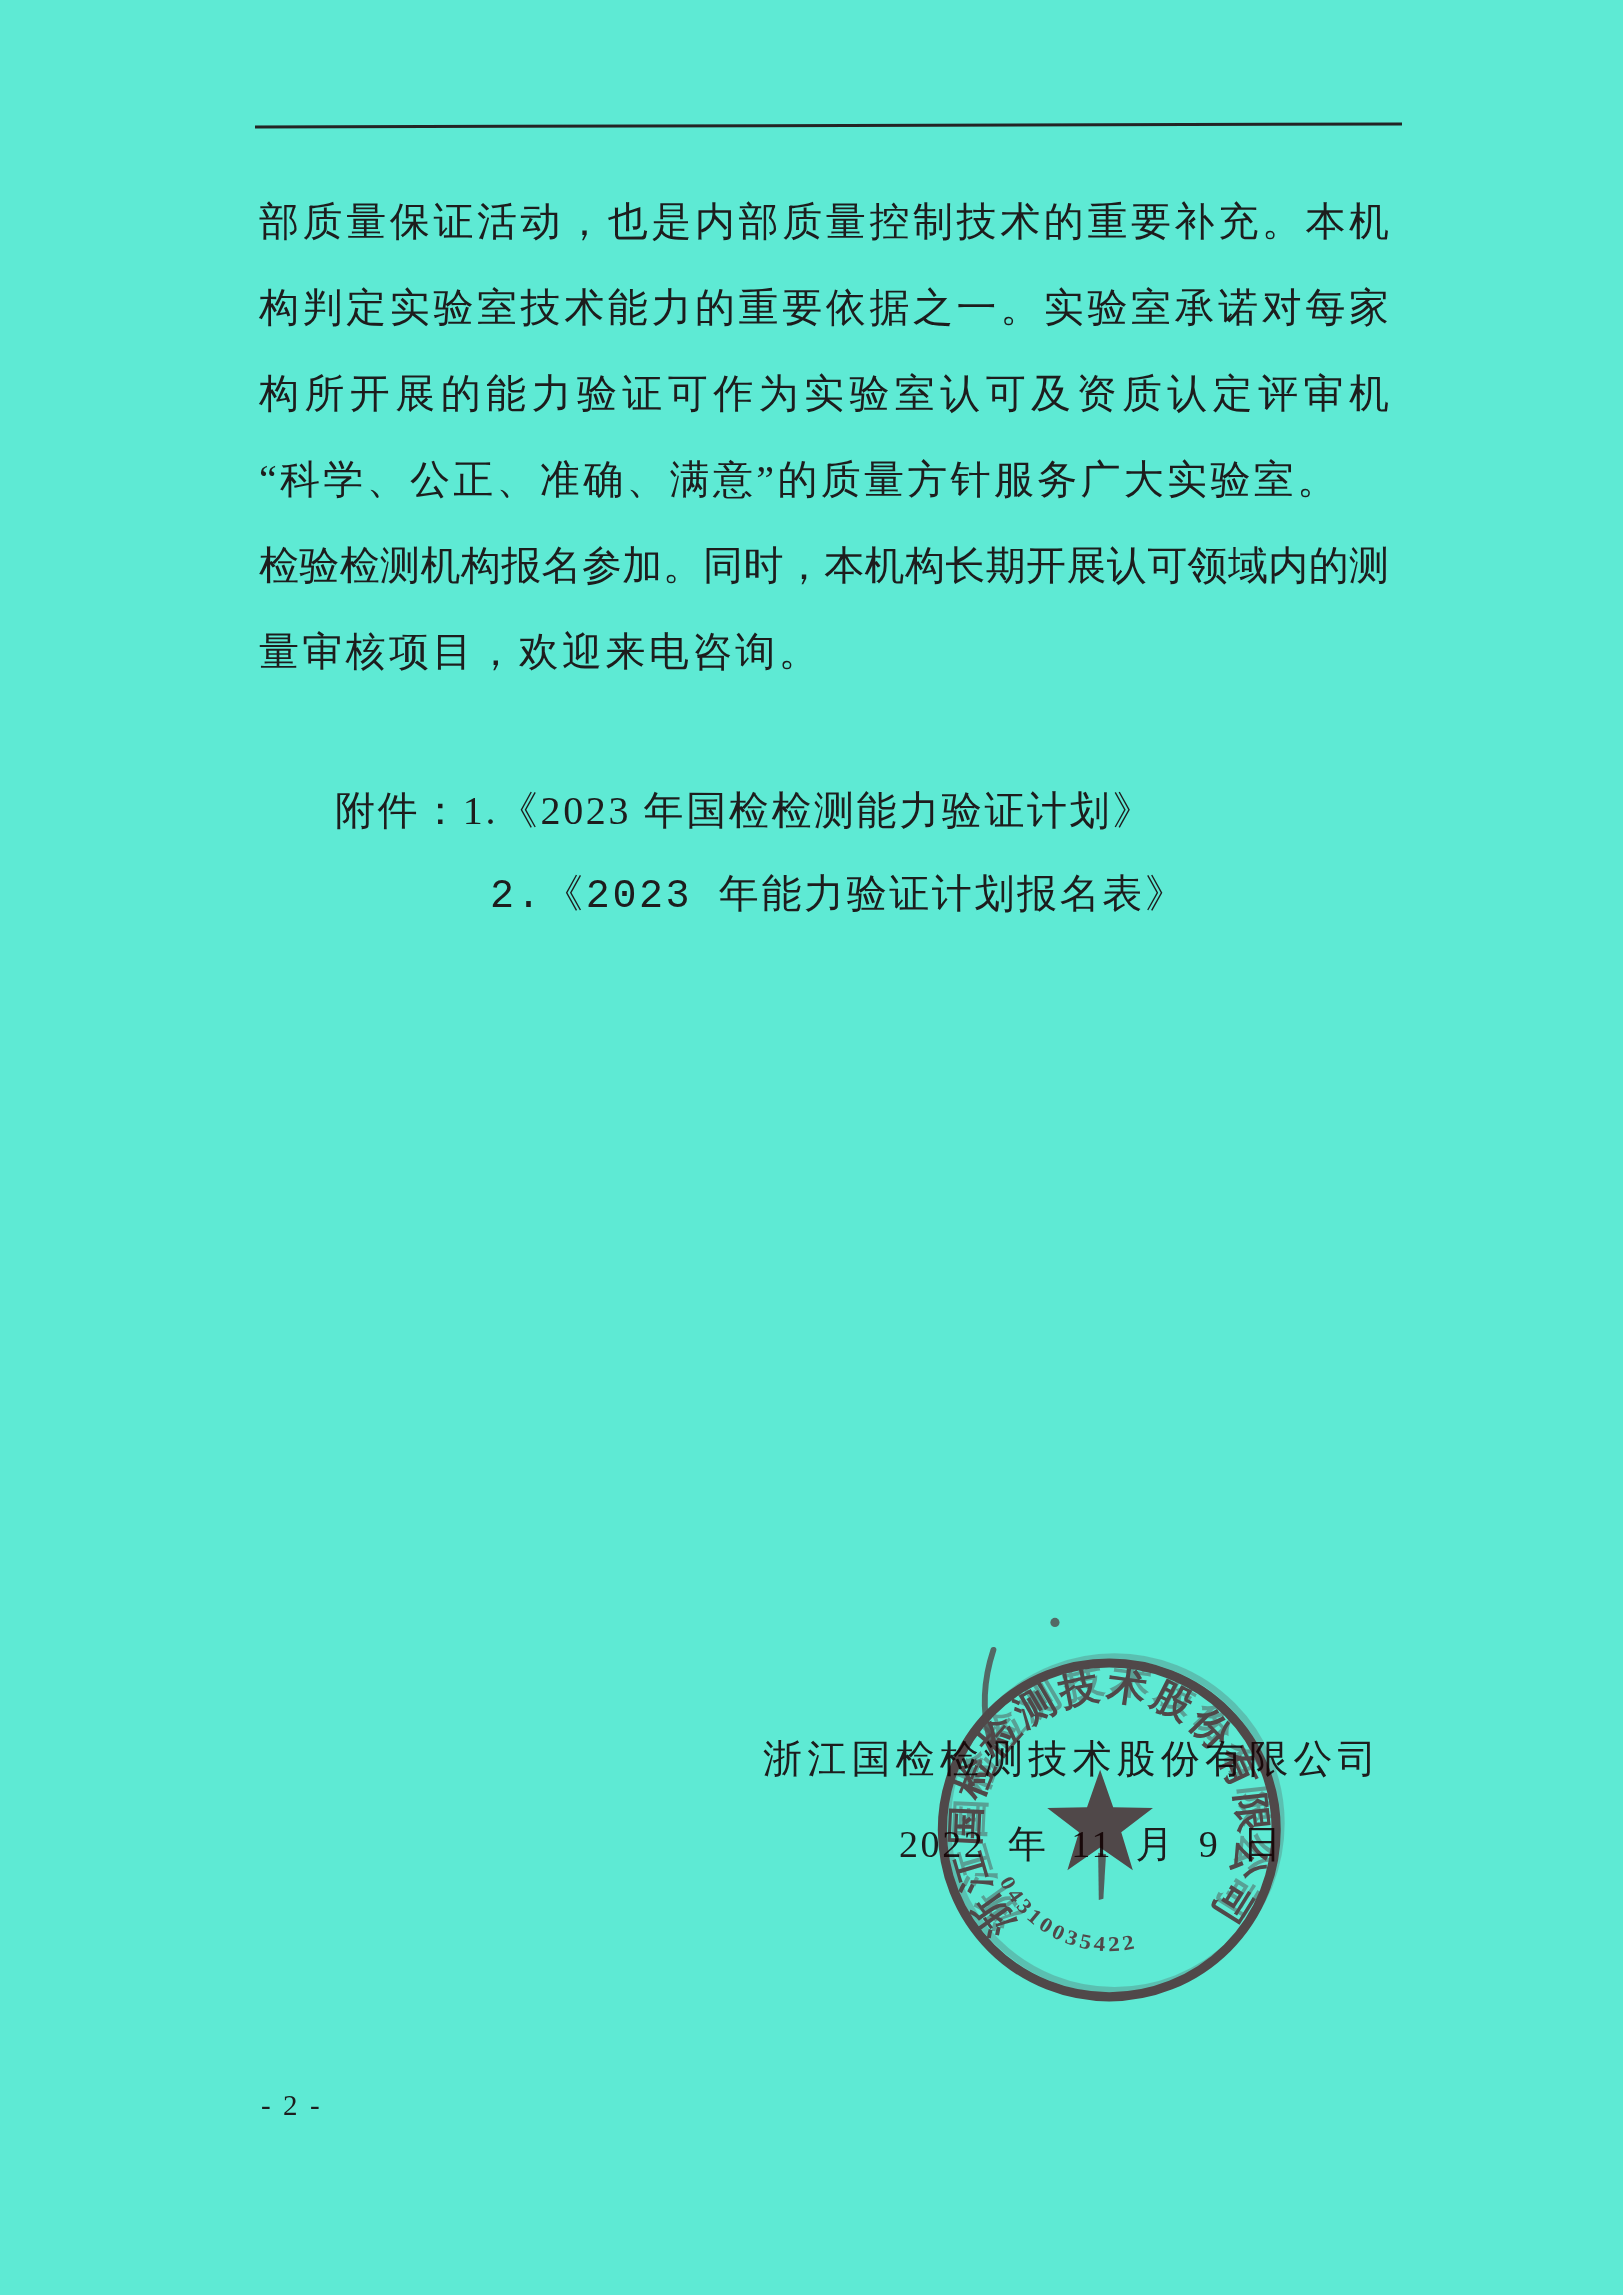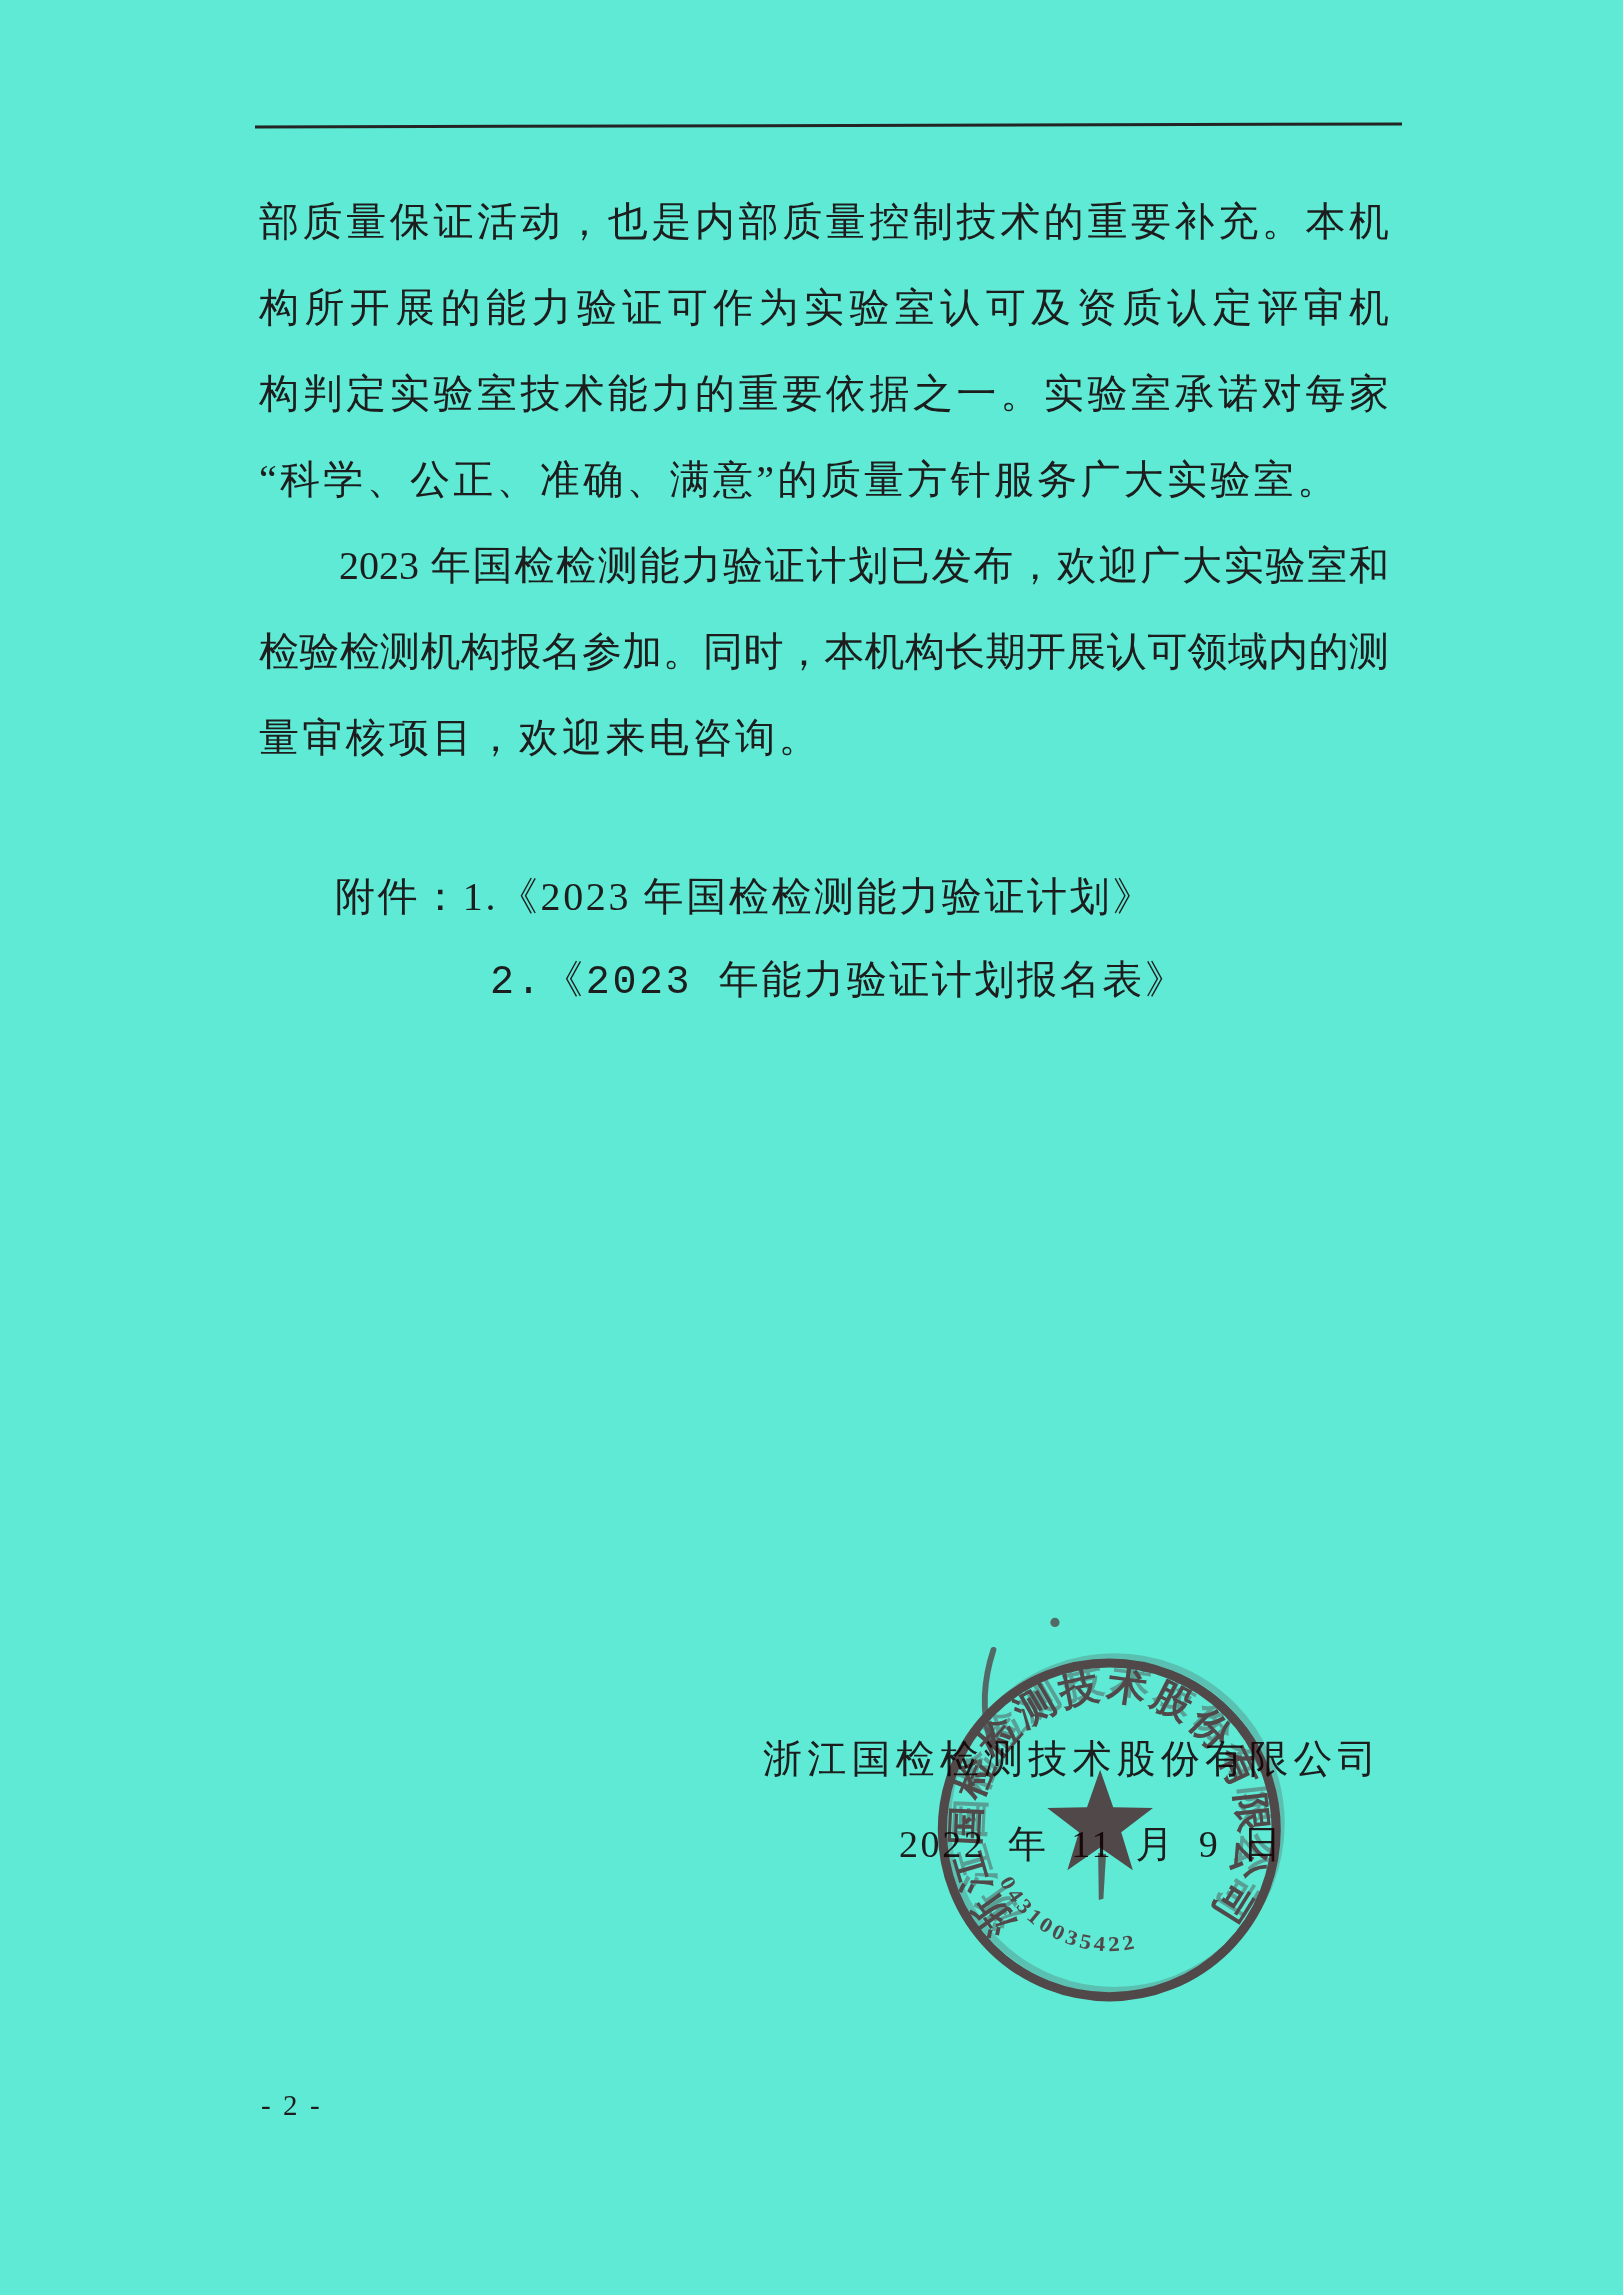--- a/index.html
+++ b/index.html
@@ -46,24 +46,23 @@
 </style>
 </head>
 <body>
 
 <div class="page">
 
   <div class="top-rule"></div>
 
   <div class="bodytext">
     <div class="line j">部质量保证活动，也是内部质量控制技术的重要补充。本机</div>
+    <div class="line j">构判定实验室技术能力的重要依据之一。实验室承诺对每家</div>
     <div class="line j">构所开展的能力验证可作为实验室认可及资质认定评审机</div>
-    <div class="line j">构判定实验室技术能力的重要依据之一。实验室承诺对每家</div>
     <div class="line plain">“科学、公正、准确、满意”的质量方针服务广大实验室。</div>
-    <div class="line j indent">2023 年国检检测能力验证计划已发布，欢迎广大实验室和</div>
     <div class="line j">检验检测机构报名参加。同时，本机构长期开展认可领域内的测</div>
     <div class="line plain">量审核项目，欢迎来电咨询。</div>
     <div class="line plain attach attach-1">附件：1.《2023 年国检检测能力验证计划》</div>
     <div class="line plain attach attach-2">2.《2023 年能力验证计划报名表》</div>
   </div>
 
   <div class="company-line">浙江国检检测技术股份有限公司</div>
   <div class="date-line">2022 年 11 月 9 日</div>
 
   <svg class="seal" viewBox="0 0 580 660" xmlns="http://www.w3.org/2000/svg">

